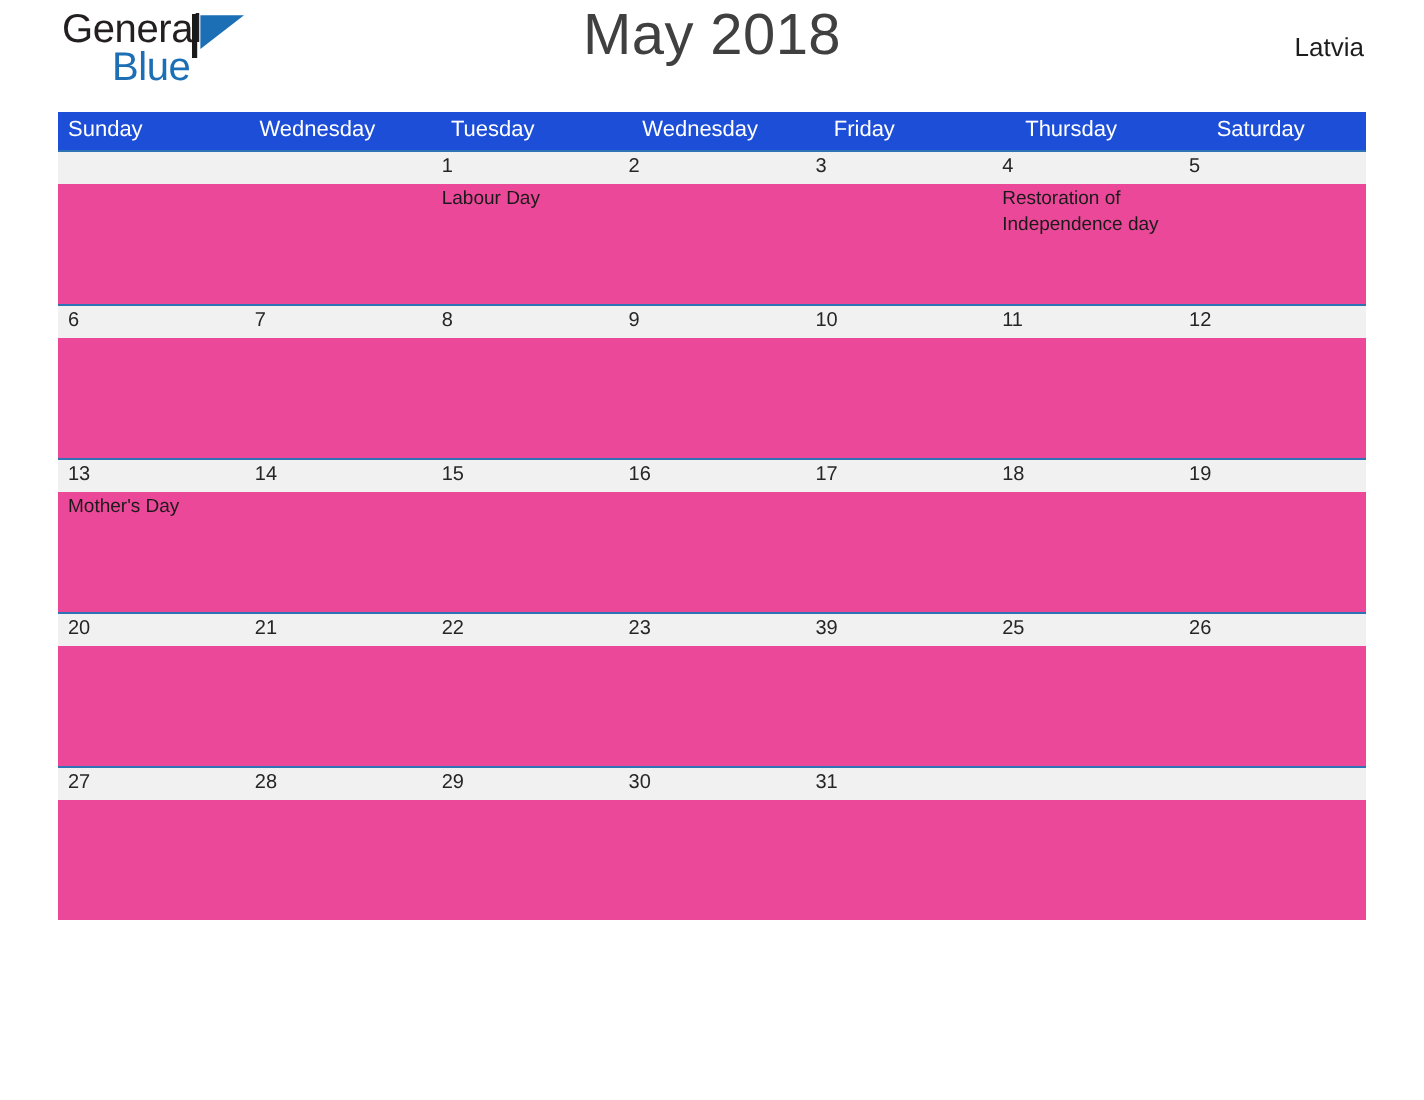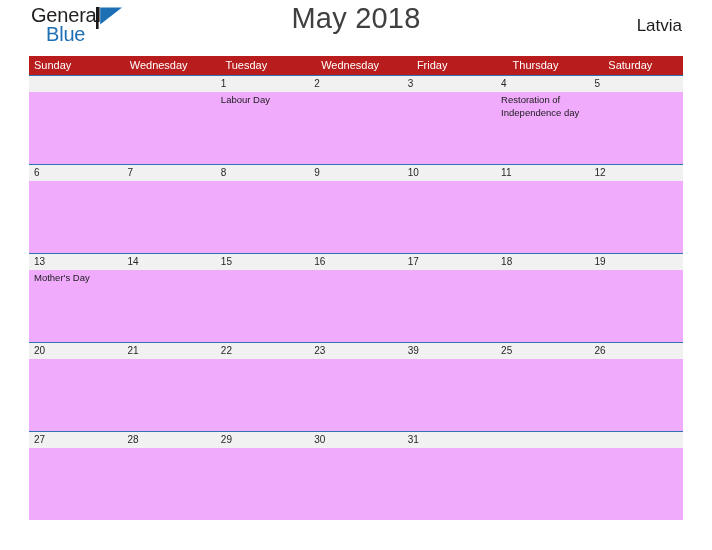--- a/index.html
+++ b/index.html
@@ -43,21 +43,21 @@
     position: absolute;
     left: 0;
     top: 1px;
     font-size: 20px;
     letter-spacing: -0.2px;
     color: #231f20;
     font-family: "Liberation Sans", sans-serif;
   }
   .logo-row2 {
     position: absolute;
-    left: 15px;
+    left: 25px;
     top: 20px;
     font-size: 20px;
     letter-spacing: -0.2px;
     color: #1c6fb5;
     font-family: "Liberation Sans", sans-serif;
   }
   .logo-mark {
     position: absolute;
     left: 65px;
     top: 3px;
@@ -75,34 +75,34 @@
     letter-spacing: 0.2px;
     color: #404040;
     font-family: "Liberation Sans", sans-serif;
     font-weight: 400;
   }
 
   .country {
     position: absolute;
     right: 1px;
     top: 16px;
-    font-size: 17px;
+    font-size: 13px;
     color: #1d1d1d;
     font-family: "Liberation Sans", sans-serif;
   }
 
   
   .calendar {
     margin: 0 29px;
     width: 654px;
   }
 
   .weekday-header {
     display: flex;
-    background: #b91c1c;
+    background: #1d4ed8;
     height: 19px;
     gap: 16px;
   }
   .weekday-cell {
     flex: 1 1 0;
     color: #ffffff;
     font-size: 11px;
     line-height: 19px;
     padding-left: 5px;
     box-sizing: border-box;
@@ -128,22 +128,22 @@
     font-size: 10px;
     line-height: 16px;
     padding-left: 5px;
     box-sizing: border-box;
     color: #262626;
     font-family: "Liberation Sans", sans-serif;
   }
 
   .event-strip {
     display: flex;
-    background: #f0abfc;
-    height: 72px;
+    background: #ec4899;
+    height: 60px;
   }
   .event-cell {
     flex: 1 1 0;
     padding: 2px 6px 0 5px;
     box-sizing: border-box;
     font-size: 9.5px;
     line-height: 12.5px;
     color: #1a1a1a;
     font-family: "Liberation Sans", sans-serif;
     word-wrap: break-word;

